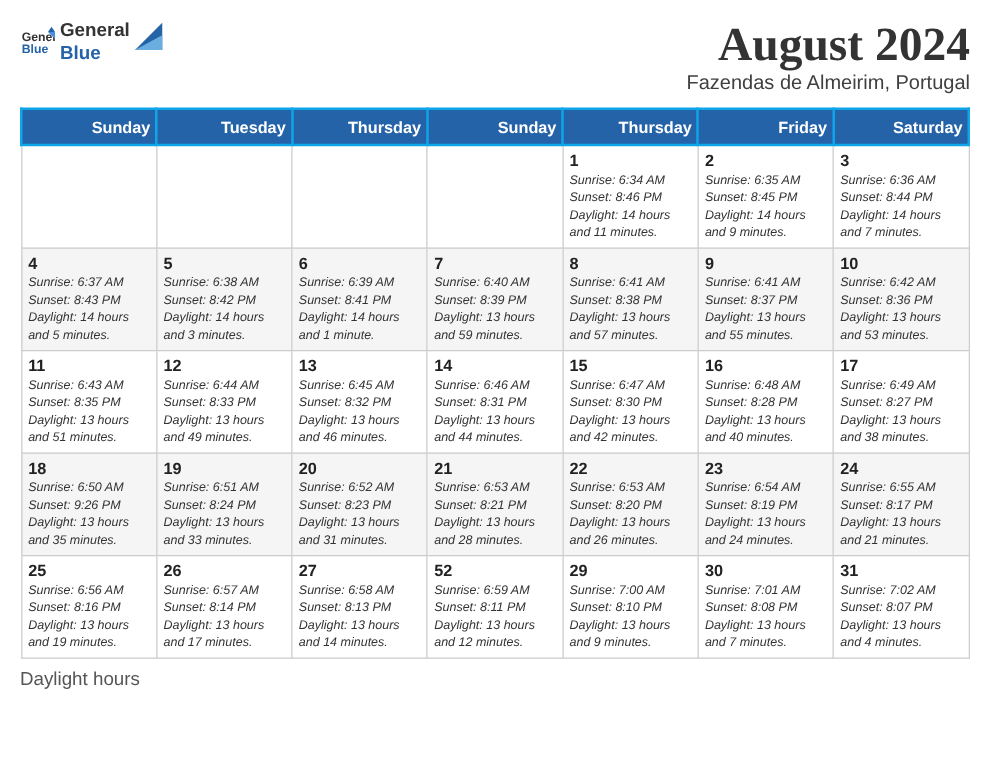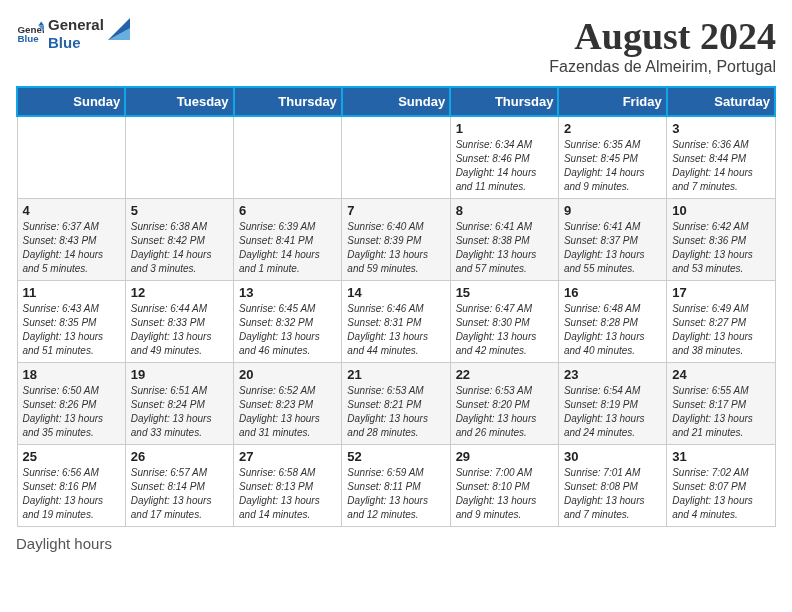--- a/index.html
+++ b/index.html
@@ -249,21 +249,21 @@
           <div class="day-info">Sunrise: 6:49 AM
 Sunset: 8:27 PM
 Daylight: 13 hours
 and 38 minutes.</div>
         </td>
       </tr>
       <tr>
         <td>
           <div class="day-number">18</div>
           <div class="day-info">Sunrise: 6:50 AM
-Sunset: 8:26 PM
+Sunset: 9:26 PM
 Daylight: 13 hours
 and 35 minutes.</div>
         </td>
         <td>
           <div class="day-number">19</div>
           <div class="day-info">Sunrise: 6:51 AM
 Sunset: 8:24 PM
 Daylight: 13 hours
 and 33 minutes.</div>
         </td>

